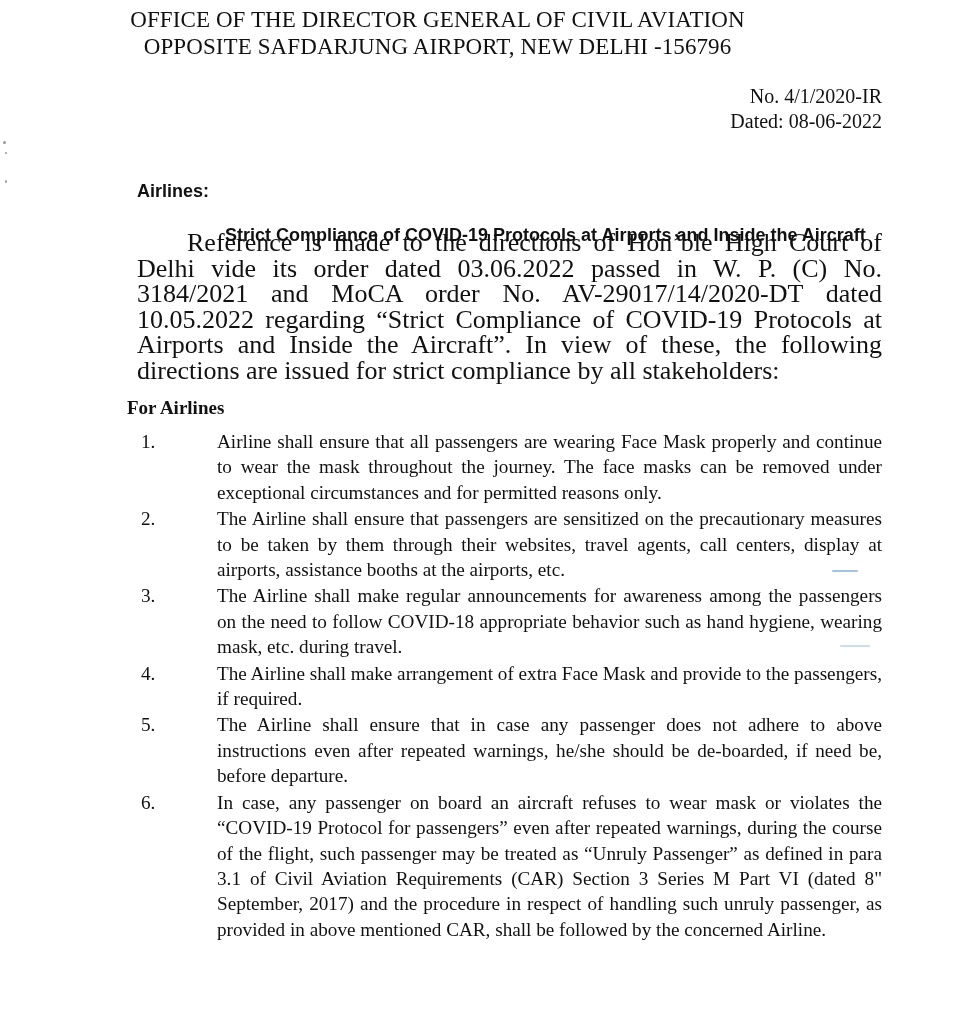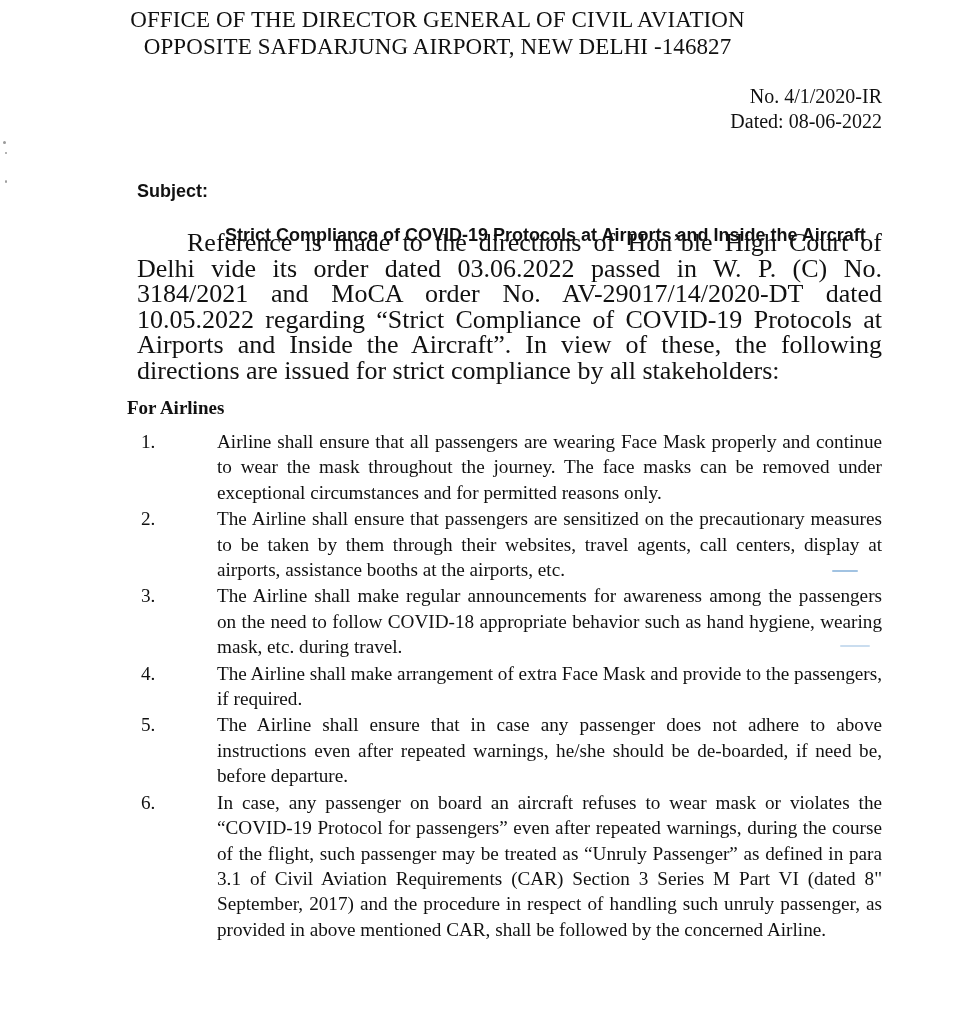--- a/index.html
+++ b/index.html
@@ -32,31 +32,31 @@
   .speck { position: absolute; background: #9a9a9a; border-radius: 50%; }
   .blue-mark { position: absolute; height: 2px; background: #7aa9d6; opacity: .7; border-radius: 2px; }
 </style>
 </head>
 <body>
 
 <div class="page">
 
   <div class="header">
     <div>OFFICE OF THE DIRECTOR GENERAL OF CIVIL AVIATION</div>
-    <div>OPPOSITE SAFDARJUNG AIRPORT, NEW DELHI -146827</div>
+    <div>OPPOSITE SAFDARJUNG AIRPORT, NEW DELHI -156796</div>
   </div>
 
   <div class="ref">
     <div>No. 4/1/2020-IR</div>
     <div>Dated: 08-06-2022</div>
   </div>
 
   <div class="subject">
     <div class="row">
-      <span class="lbl">Subject:</span>
+      <span class="lbl">Airlines:</span>
       <span class="txt">Strict Compliance of COVID-19 Protocols at Airports and Inside the Aircraft</span>
     </div>
   </div>
 
   <div class="para">Reference is made to the directions of Hon’ble High Court of Delhi vide its order dated 03.06.2022 passed in W. P. (C) No. 3184/2021 and MoCA order No. AV-29017/14/2020-DT dated 10.05.2022 regarding “Strict Compliance of COVID-19 Protocols at Airports and Inside the Aircraft”. In view of these, the following directions are issued for strict compliance by all stakeholders:</div>
 
   <div class="section-head">For Airlines</div>
 
   <ol class="list">
     <li>

